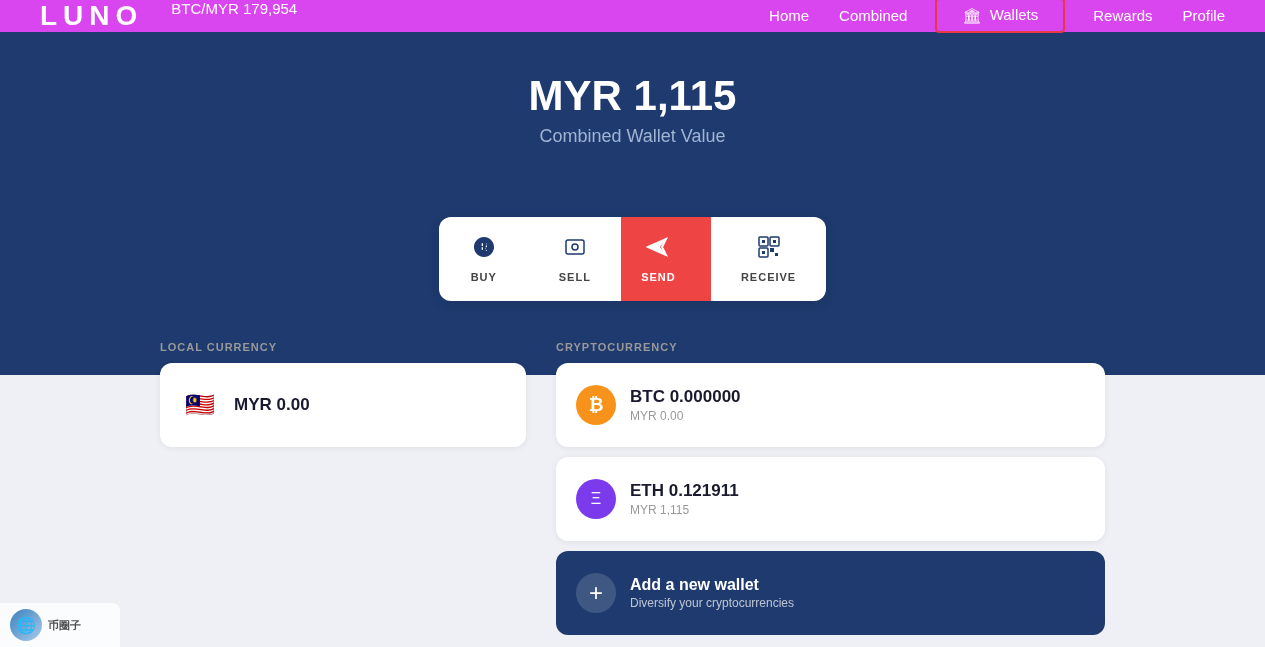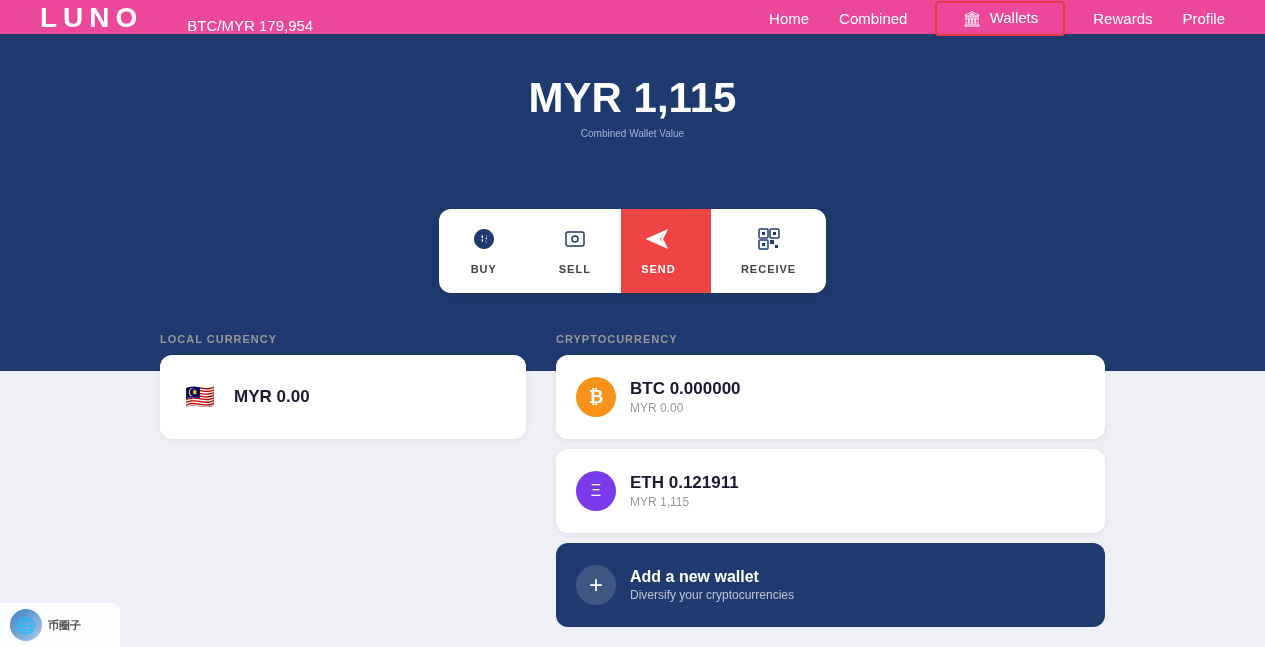--- a/index.html
+++ b/index.html
@@ -1,27 +1,26 @@
 <!DOCTYPE html>
 <html><head>
   <meta charset="utf-8">
   <style>
     * { margin: 0; padding: 0; box-sizing: border-box; }
     body { font-family: 'Arial', sans-serif; background: #f0f2f5; width: 1265px; height: 647px; overflow: hidden; }
 
     
     .navbar {
-      background: #ec4899;
-      display: flex;
-      align-items: flex-end;
+      background: #d946ef;
+      display: flex;
+      align-items: flex-start;
       padding: 0 40px;
       height: 64px;
       position: relative;
       z-index: 10;
-      gap: 16px;
     }
     .logo {
       color: white;
       font-size: 28px;
       font-weight: bold;
       letter-spacing: 6px;
       text-transform: uppercase;
       margin-right: 20px;
     }
     .btc-price {
@@ -235,21 +234,21 @@
       </a>
       <a class="nav-link">Rewards</a>
       <a class="nav-link">Profile</a>
     </div>
   </nav>
 
   <div class="content-area">
 
     <div style="background:#1e3a6e; text-align:center; padding: 40px 0 80px 0; position:relative;">
       <div style="color:white; font-size:42px; font-weight:bold;">MYR 1,115</div>
-      <div style="color:#a0b4d4; font-size:10px; margin-top:6px;">Combined Wallet Value</div>
+      <div style="color:#a0b4d4; font-size:18px; margin-top:6px;">Combined Wallet Value</div>
 
       <div style="position:absolute; bottom:-40px; left:-5%; width:110%; height:80px; background:#1e3a6e; border-radius:0 0 50% 50%; z-index:2;"></div>
     </div>
 
     <div class="action-bar" style="margin-top:-10px;">
       <div class="action-card">
         <button class="action-btn">
           <span class="action-icon">
             <svg width="24" height="24" viewBox="0 0 24 24" fill="none">
               <path d="M12 2C6.48 2 2 6.48 2 12s4.48 10 10 10 10-4.48 10-10S17.52 2 12 2zm-1 14H9V8h2v8zm4 0h-2V8h2v8z" fill="#1e3a6e"></path>

